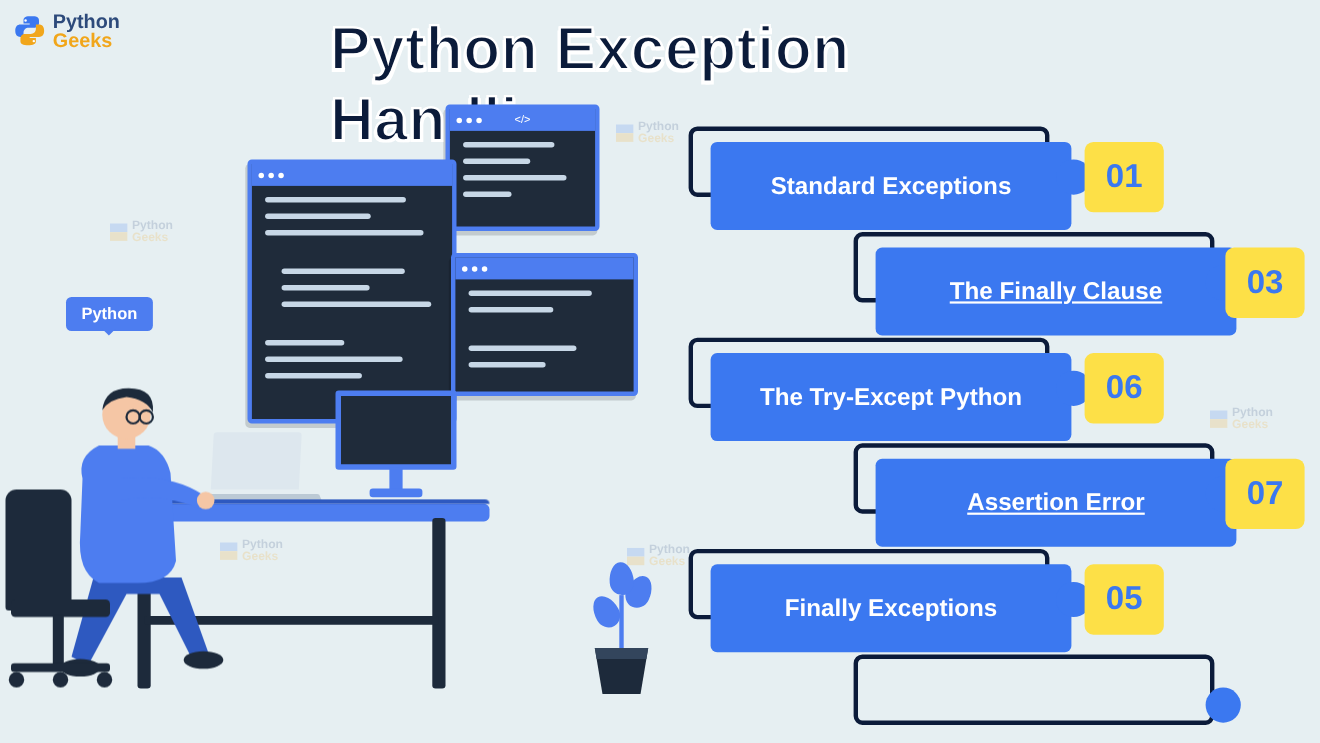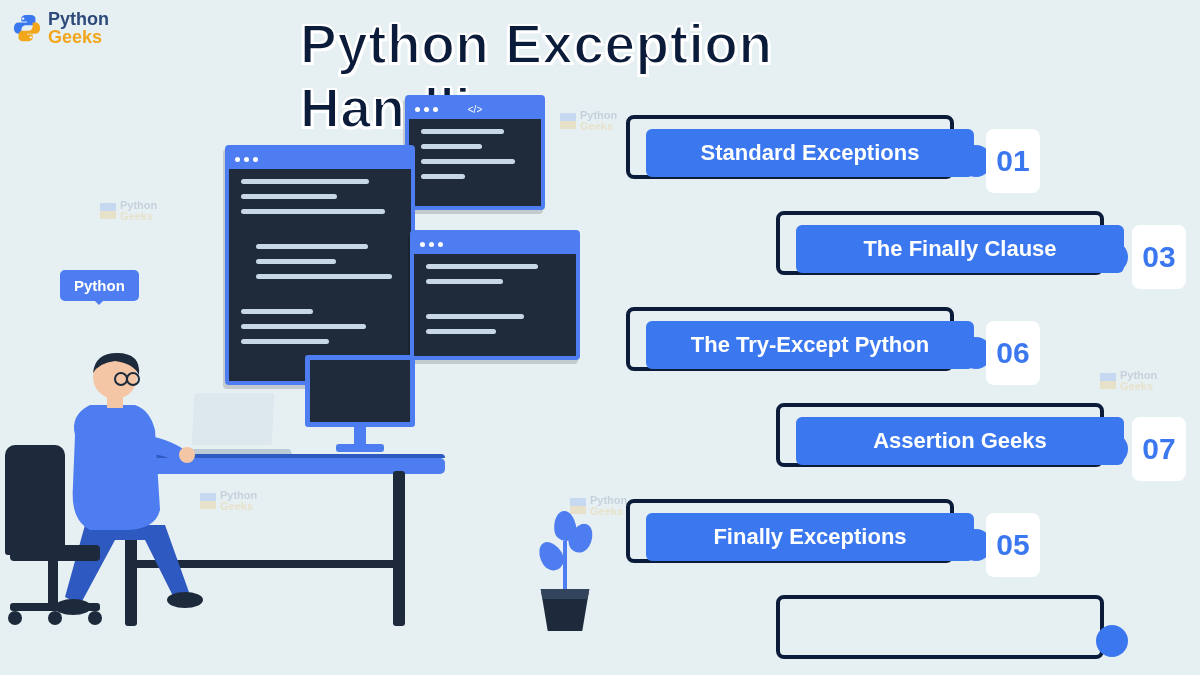--- a/index.html
+++ b/index.html
@@ -317,40 +317,40 @@
     top: 0;
     height: 64px;
     width: 328px;
     border: 4px solid #0b1b3a;
     border-radius: 8px;
     background: transparent;
   }
   .item .bar {
     position: absolute;
     top: 14px;
-    height: 48px;
+    height: 80px;
     width: 328px;
     background: #3b78f0;
     border-radius: 6px;
     display: flex;
     align-items: center;
     justify-content: center;
     color: #fff;
     font-weight: 700;
     font-size: 22px;
     text-align: center;
     line-height: 1.1;
     padding: 0 20px;
   }
   .item .num {
     position: absolute;
     top: 14px;
     height: 64px;
-    width: 54px;
-    background: #ffffff;
+    width: 72px;
+    background: #fde047;
     border-radius: 8px;
     color: #3b78f0;
     display: flex;
     align-items: center;
     justify-content: center;
     font-size: 30px;
     font-weight: 700;
   }
   .item .notch {
     position: absolute;
@@ -359,21 +359,21 @@
     background: #3b78f0;
     border-radius: 50%;
   }
   
   .item.left .frame  { left: 10px; }
   .item.left .bar    { left: 30px; }
   .item.left .notch  { left: 344px; }
   .item.left .num    { left: 370px; }
 
   .item.right .frame { right: 82px; }
-  .item.right .bar   { right: 62px; }
+  .item.right .bar   { right: 62px; text-decoration: underline; }
   .item.right .notch { right: 58px; }
   .item.right .num   { right: 0px; }
 </style>
 </head>
 <body>
 
 <div class="logo">
   <div class="logo-mark">
     <svg viewBox="0 0 32 32">
       <path fill="#3b78f0" d="M16 2c-5 0-6 2-6 4v3h6v1H7c-3 0-5 2-5 6s2 6 5 6h3v-4c0-3 2-5 5-5h6c2 0 4-2 4-4V6c0-2-1-4-6-4h-3z"></path>
@@ -575,21 +575,21 @@
     <div class="frame"></div>
     <div class="bar">
         <span>The Try-Except Python</span>
       </div>
     <div class="notch"></div>
     <div class="num">06</div>
   </div>
   <div class="item right">
     <div class="frame"></div>
     <div class="bar">
-        <span>Assertion Geeks</span>
+        <span>Assertion Error</span>
       </div>
     <div class="notch"></div>
     <div class="num">07</div>
   </div>
   <div class="item left">
     <div class="frame"></div>
     <div class="bar">
         <span>Finally Exceptions</span>
       </div>
     <div class="notch"></div>

